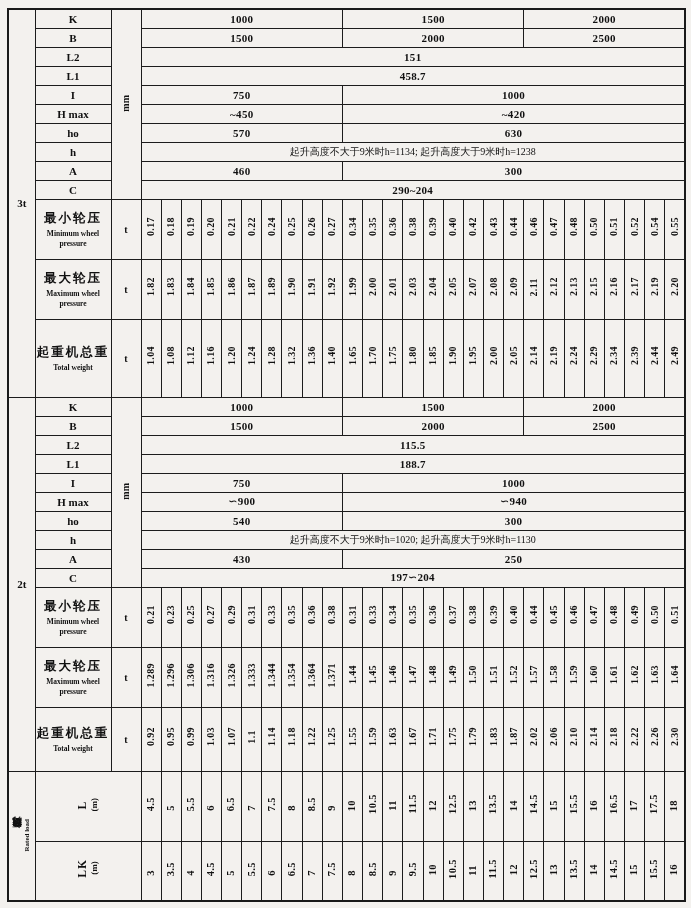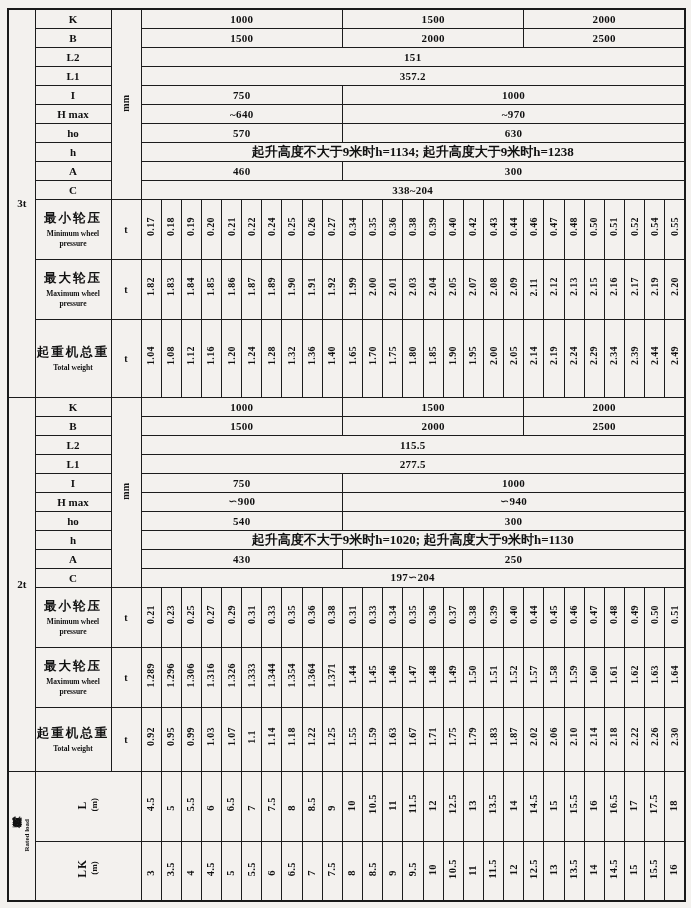--- a/index.html
+++ b/index.html
@@ -20,21 +20,21 @@
   td {
     border: 1px solid #1c1c1c;
     padding: 0;
     text-align: center;
     vertical-align: middle;
     overflow: hidden;
   }
   .gcell { font-size: 11px; font-weight: bold; }
   .lbl { font-size: 11px; font-weight: bold; }
   .dimval { font-size: 11px; font-weight: bold; letter-spacing: 0.3px; }
-  .note { font-size: 13px; font-weight: bold; letter-spacing: 0; }
+  .note { font-size: 10px; font-weight: normal; letter-spacing: 0; }
   .unitcell { font-size: 10px; font-weight: bold; }
   .datalbl { padding: 2px 1px; }
   .datalbl .cn { font-size: 12.5px; font-weight: bold; letter-spacing: 2px; }
   .datalbl .en { font-size: 7.5px; font-weight: bold; line-height: 1.25; margin-top: 2px; }
   .vtext {
     writing-mode: vertical-rl;
     transform: rotate(180deg);
     display: inline-block;
     line-height: 1;
     white-space: nowrap;
@@ -104,49 +104,49 @@
           <td colspan="10" class="dimval">1500</td>
           <td colspan="9" class="dimval">2000</td>
           <td colspan="8" class="dimval">2500</td>
         </tr>
         <tr style="height:19px">
           <td class="lbl">L2</td>
           <td colspan="27" class="dimval">151</td>
         </tr>
         <tr style="height:19px">
           <td class="lbl">L1</td>
-          <td colspan="27" class="dimval">357.2</td>
+          <td colspan="27" class="dimval">458.7</td>
         </tr>
         <tr style="height:19px">
           <td class="lbl">I</td>
           <td colspan="10" class="dimval">750</td>
           <td colspan="17" class="dimval">1000</td>
         </tr>
         <tr style="height:19px">
           <td class="lbl">H max</td>
-          <td colspan="10" class="dimval">~640</td>
-          <td colspan="17" class="dimval">~970</td>
+          <td colspan="10" class="dimval">~450</td>
+          <td colspan="17" class="dimval">~420</td>
         </tr>
         <tr style="height:19px">
           <td class="lbl">ho</td>
           <td colspan="10" class="dimval">570</td>
           <td colspan="17" class="dimval">630</td>
         </tr>
         <tr style="height:19px">
           <td class="lbl">h</td>
           <td colspan="27" class="dimval note">起升高度不大于9米时h=1134; 起升高度大于9米时h=1238</td>
         </tr>
         <tr style="height:19px">
           <td class="lbl">A</td>
           <td colspan="10" class="dimval">460</td>
           <td colspan="17" class="dimval">300</td>
         </tr>
         <tr style="height:19px">
           <td class="lbl">C</td>
-          <td colspan="27" class="dimval">338~204</td>
+          <td colspan="27" class="dimval">290~204</td>
         </tr>
         <tr style="height:60px">
           <td class="datalbl">
             <div class="cn">最小轮压</div>
             <div class="en">Minimum wheel pressure</div>
           </td>
           <td class="unitcell">t</td>
           <td class="valcell"><span class="vtext num">0.17</span></td>
           <td class="valcell"><span class="vtext num">0.18</span></td>
           <td class="valcell"><span class="vtext num">0.19</span></td>
@@ -256,21 +256,21 @@
           <td colspan="10" class="dimval">1500</td>
           <td colspan="9" class="dimval">2000</td>
           <td colspan="8" class="dimval">2500</td>
         </tr>
         <tr style="height:19px">
           <td class="lbl">L2</td>
           <td colspan="27" class="dimval">115.5</td>
         </tr>
         <tr style="height:19px">
           <td class="lbl">L1</td>
-          <td colspan="27" class="dimval">277.5</td>
+          <td colspan="27" class="dimval">188.7</td>
         </tr>
         <tr style="height:19px">
           <td class="lbl">I</td>
           <td colspan="10" class="dimval">750</td>
           <td colspan="17" class="dimval">1000</td>
         </tr>
         <tr style="height:19px">
           <td class="lbl">H max</td>
           <td colspan="10" class="dimval">∽900</td>
           <td colspan="17" class="dimval">∽940</td>

